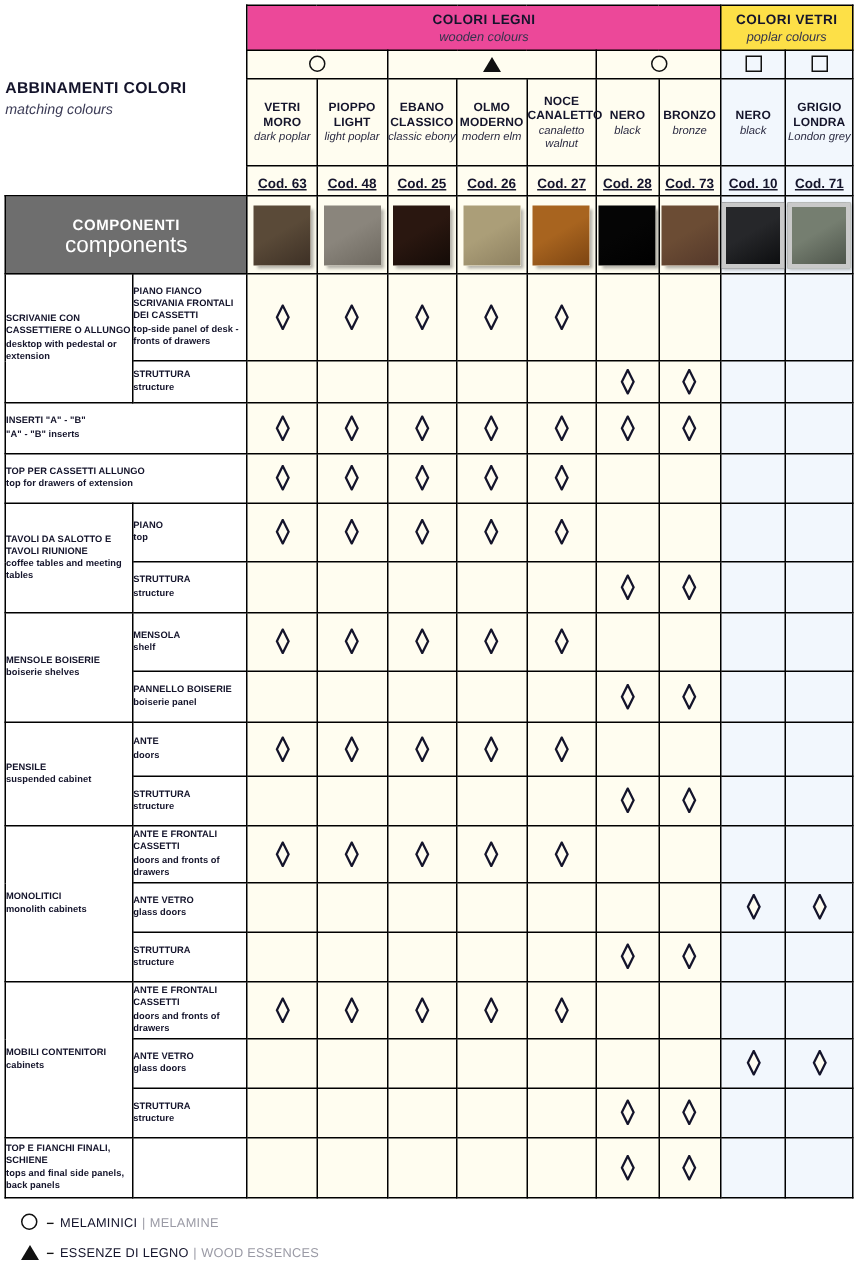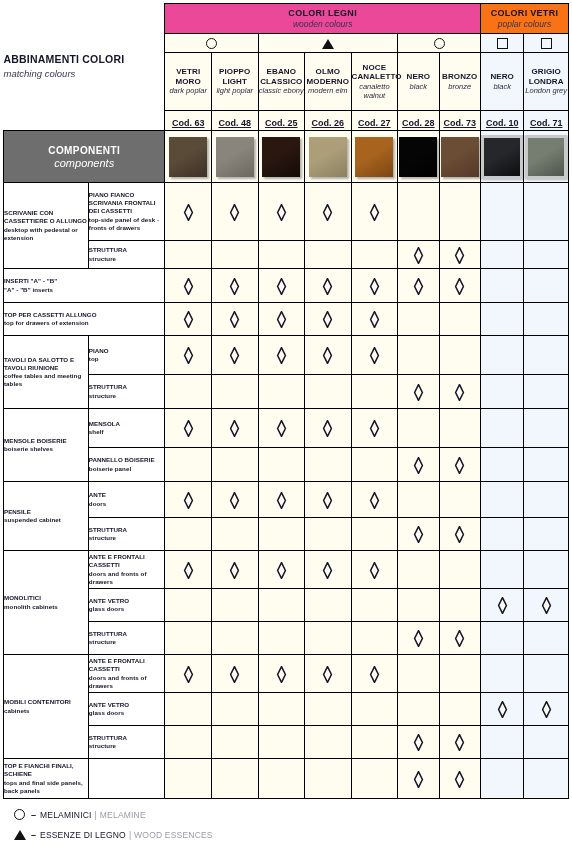--- a/index.html
+++ b/index.html
@@ -41,21 +41,21 @@
     font-size:9.5px;font-style:italic;color:#3a3a55;
     line-height:13px;margin-top:1px;
   }
 
   
   .grp{
     background:#ec4899;
     text-align:center;
     height:30px;
   }
-  .grp.glass{background:#f97316;}
+  .grp.glass{background:#fde047;}
   .grp-t{font-size:9px;font-weight:bold;letter-spacing:.3px;color:#14142b;line-height:11px;}
   .grp-s{font-size:8.5px;font-style:italic;color:#33334d;line-height:11px;}
 
   
   .symrow td{height:19px;text-align:center;background:#fffdf0;}
   .symrow td.glass{background:#f2f7fd;}
   .sym-circle{
     display:inline-block;width:9px;height:9px;border:1.4px solid #111;
     border-radius:50%;vertical-align:middle;
   }
@@ -84,21 +84,21 @@
   .cod{font-size:9px;font-weight:bold;color:#14142b;}
 
   
   .swrow td{height:52px;background:#fffdf0;text-align:center;}
   .swrow td.glass{background:#f2f7fd;}
   .compcell{
     background:#6e6e6e !important;
     text-align:center;vertical-align:middle;
   }
   .comp-t{font-size:10px;font-weight:bold;color:#ffffff;letter-spacing:.4px;line-height:13px;}
-  .comp-s{font-size:11px;font-style:italic;color:#ffffff;line-height:13px;}
+  .comp-s{font-size:15px;color:#ffffff;line-height:13px;}
   .sw{
     display:inline-block;width:38px;height:40px;vertical-align:middle;
     box-shadow:2px 2px 2px rgba(0,0,0,.30);
   }
   .sw.glassw{
     width:36px;height:38px;border:3px solid #c9c9c9;
     box-shadow:1px 1px 2px rgba(0,0,0,.25);
   }
 
   

